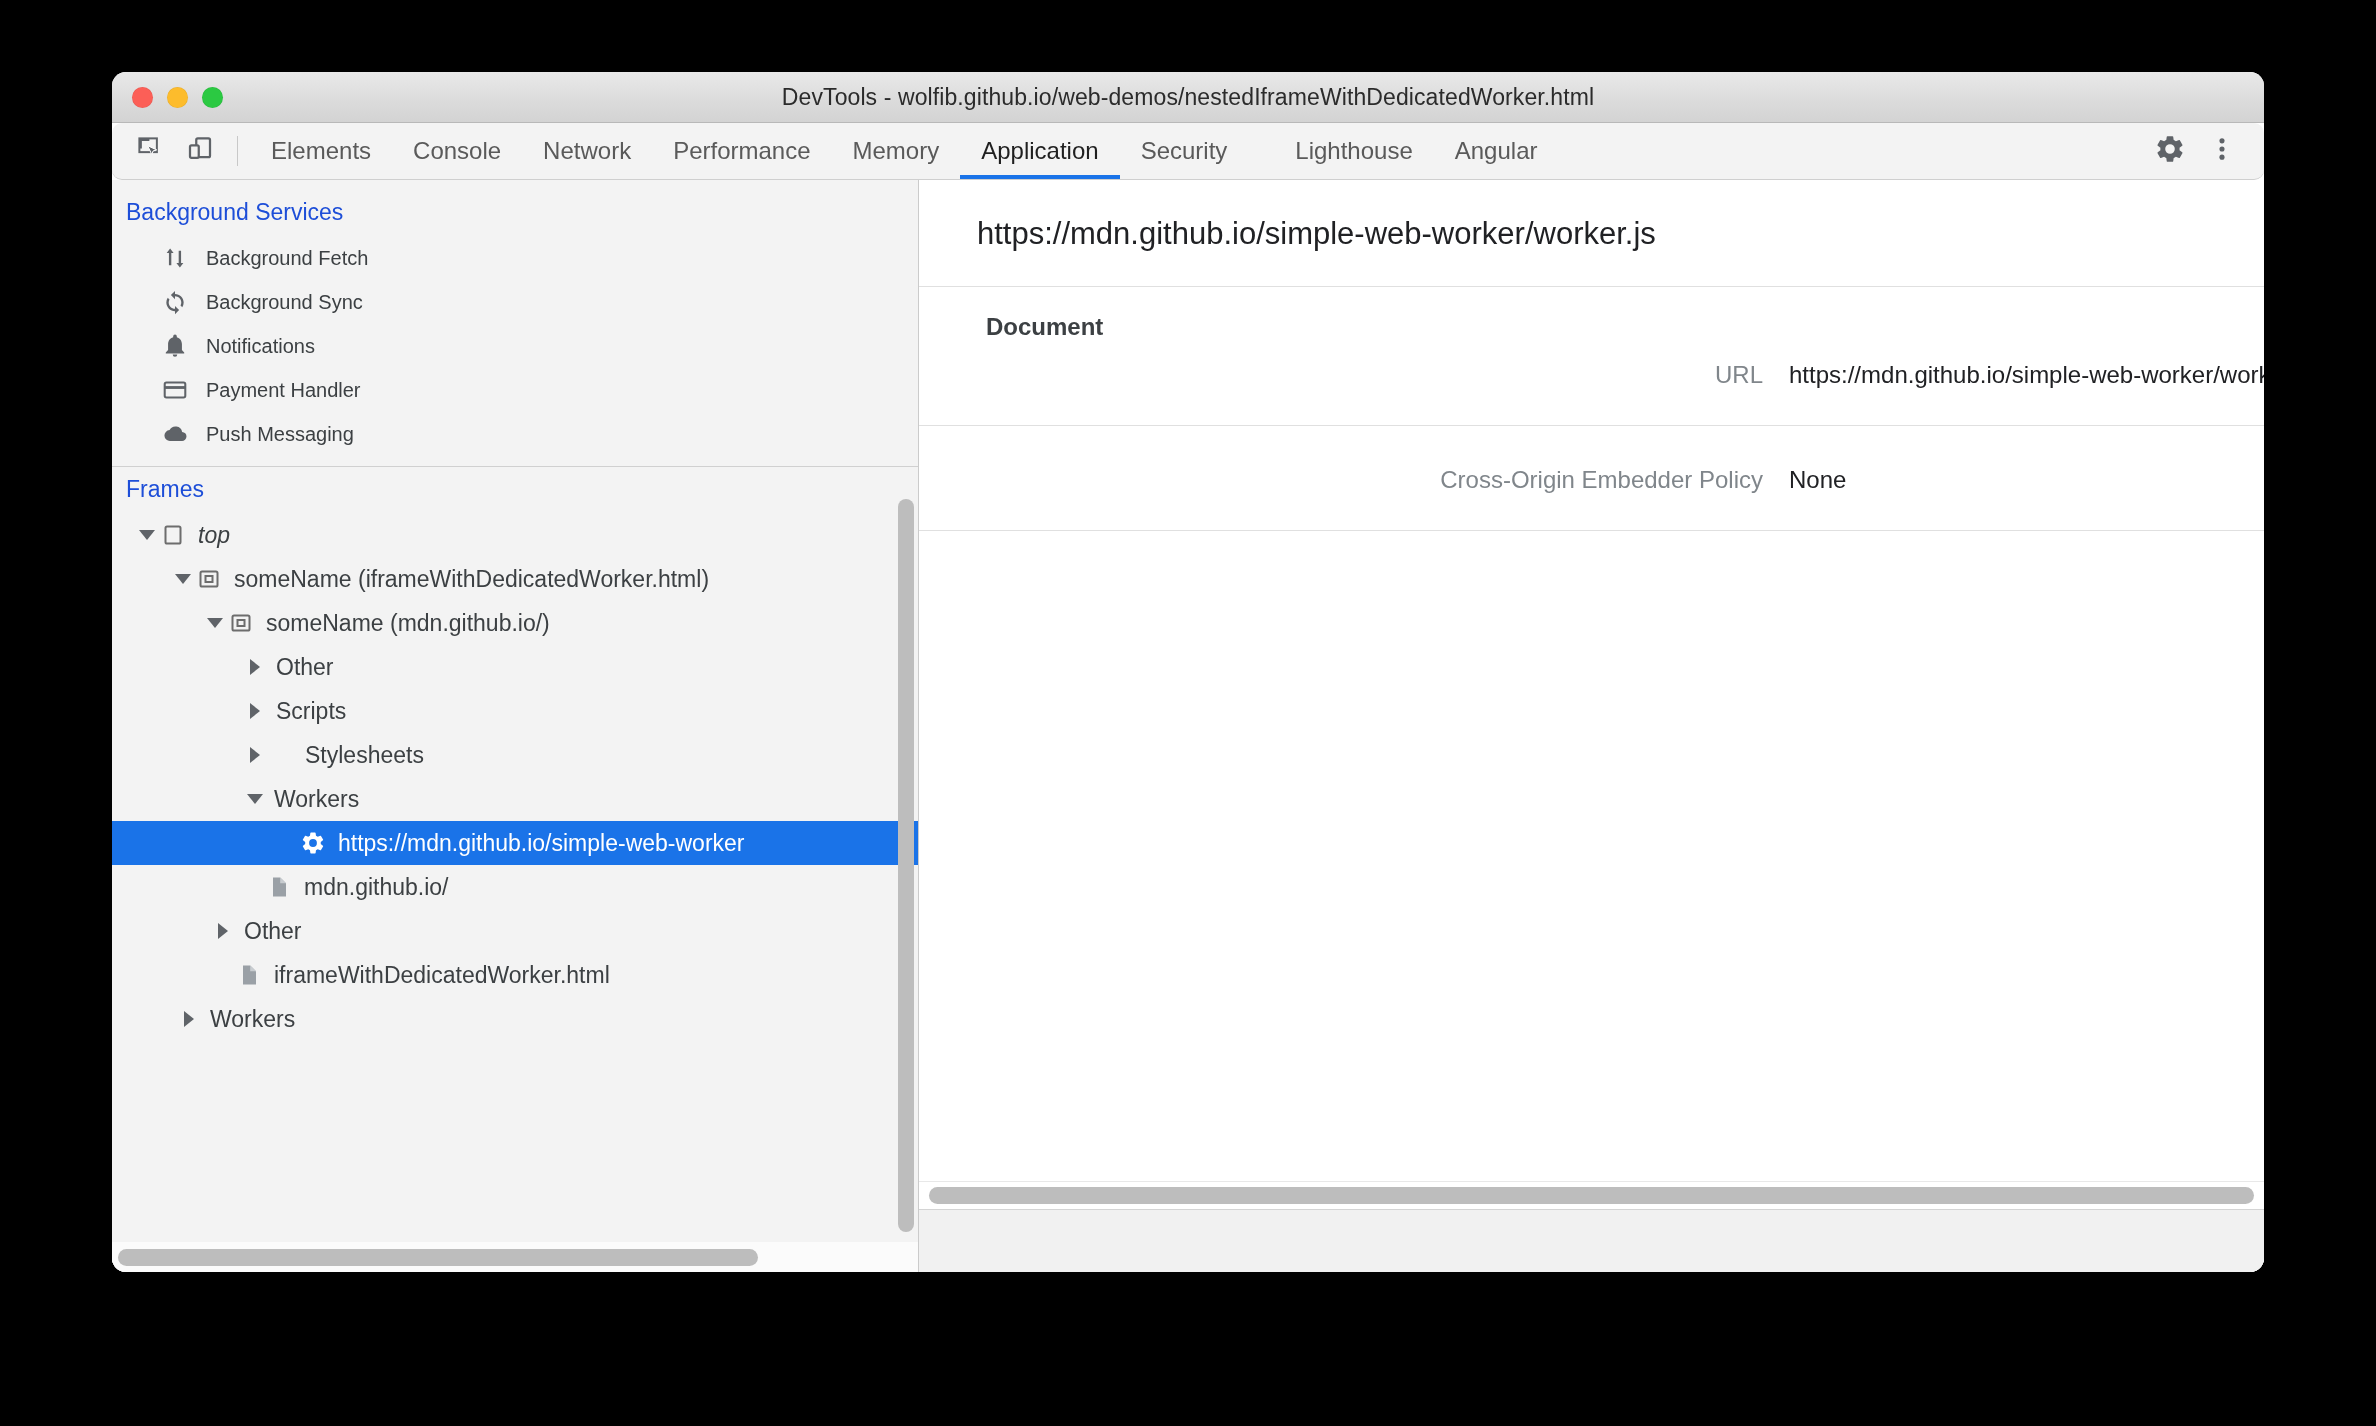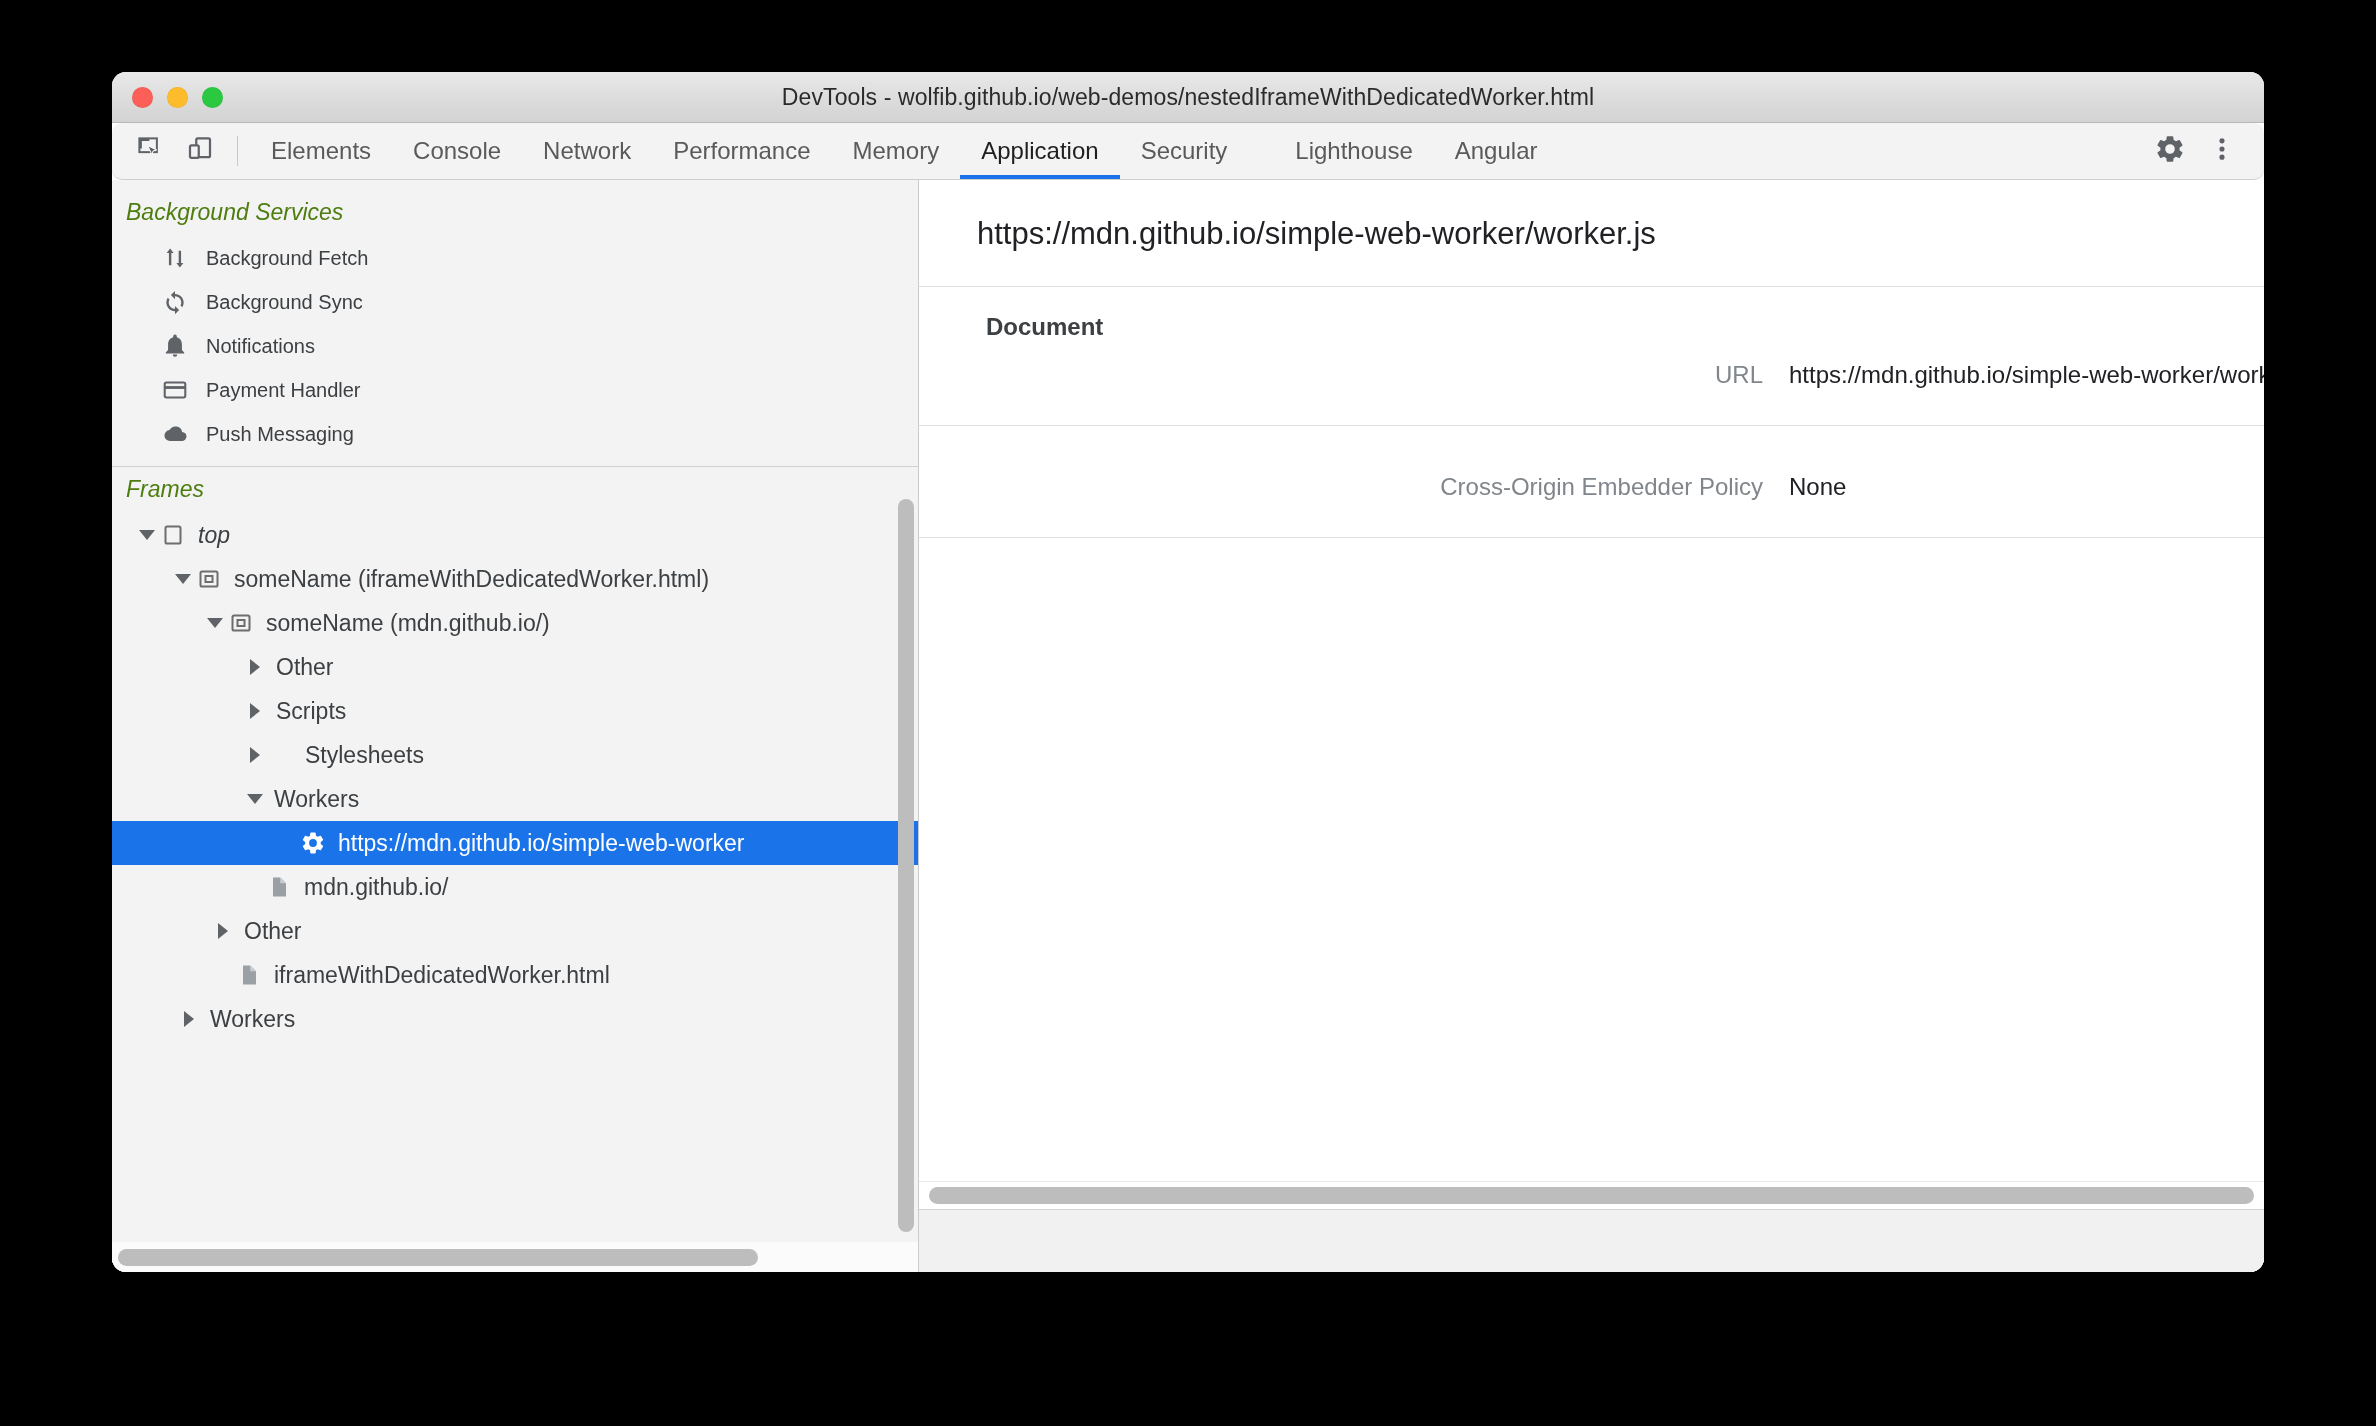--- a/index.html
+++ b/index.html
@@ -155,24 +155,23 @@
     flex-direction: column;
     min-height: 0;
     position: relative;
   }
   .sb-section-bg {
     background: #f3f3f3;
     padding-top: 10px;
   }
   .sb-header {
     font-size: 23px;
-    color: #4d7c0f;
+    color: #1d4ed8;
     padding: 9px 0 10px 14px;
     user-select: none;
-    font-style: italic;
   }
   .sb-item {
     display: flex;
     align-items: center;
     height: 44px;
     padding-left: 46px;
     cursor: default;
   }
   .sb-item .sb-icon {
     width: 34px;
@@ -317,21 +316,21 @@
   }
   .kv-key {
     flex: 0 0 870px;
     text-align: right;
     padding-right: 26px;
     box-sizing: border-box;
     font-size: 24px;
     color: #80868b;
     white-space: nowrap;
   }
-  .kv-key.narrow { flex: 0 0 870px; margin-top: 7px; }
+  .kv-key.narrow { flex: 0 0 870px; }
   .kv-val {
     font-size: 24px;
     color: #202124;
     white-space: nowrap;
   }
   .main-filler { flex: 1; background: #ffffff; }
   .main-hscroll {
     height: 28px;
     flex: 0 0 28px;
     background: #ffffff;

